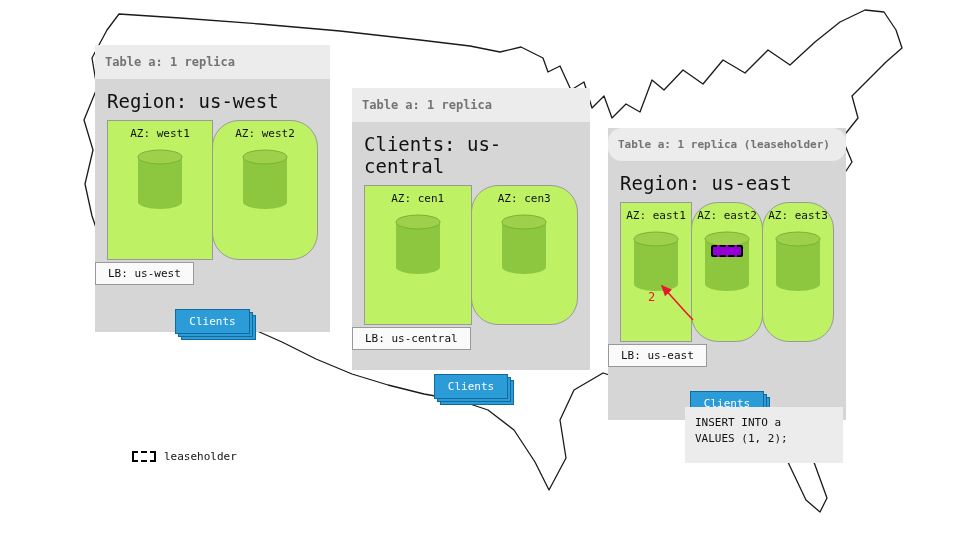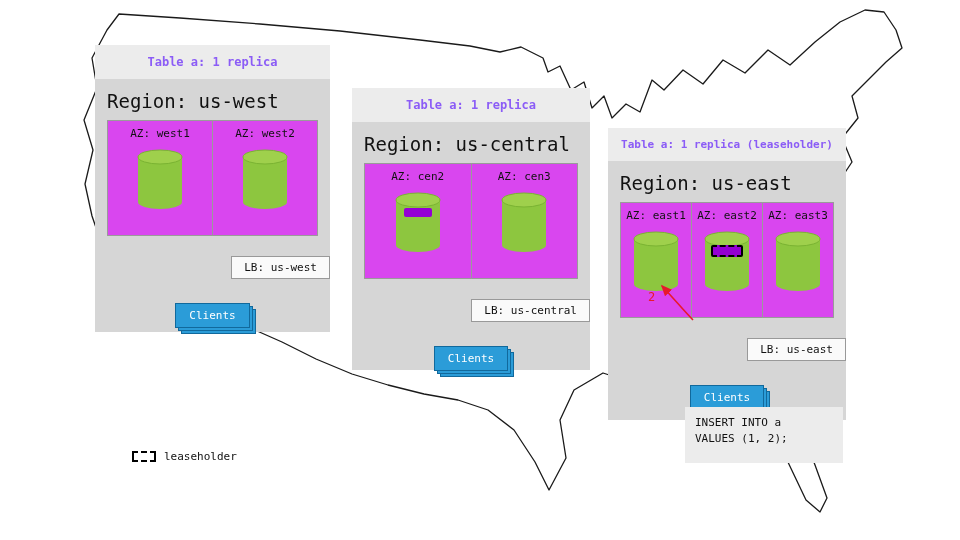--- a/index.html
+++ b/index.html
@@ -10,47 +10,47 @@
     color:#111;
   }
   .map-svg { position:absolute; left:0; top:0; z-index:0; }
 
   .panel { position:absolute; background:#d6d6d6; z-index:1; }
   .p-west    { left:95px;  top:45px;  width:235px; height:287px; }
   .p-central { left:352px; top:88px;  width:238px; height:282px; }
   .p-east    { left:608px; top:128px; width:238px; height:292px; }
 
   .panel-title {
-    background:#ececec; color:#8b5cf6; font-weight:bold;
-    font-size:12px; padding:10px 10px; white-space:nowrap;text-align:center;
-  }
-  .p-east .panel-title { font-size:11px; }
+    background:#ececec; color:#737373; font-weight:bold;
+    font-size:12px; padding:10px 10px; white-space:nowrap;
+  }
+  .p-east .panel-title { font-size:11px;border-radius:14px; }
 
   .region-label { font-size:19px; padding:11px 12px 8px 12px; }
 
   .az-row { display:flex; margin:0 12px; }
   .az-cell {
-    flex:1; border:1px solid #9a9a9a; background:#d946ef;
+    flex:1; border:1px solid #9a9a9a; background:#bef264;
     display:flex; flex-direction:column; align-items:center;
-    padding:6px 0 14px 0; height:116px; box-sizing:border-box;
-  }
-  .az-cell + .az-cell { margin-left:-1px; }
+    padding:6px 0 14px 0; height:140px; box-sizing:border-box;
+  }
+  .az-cell + .az-cell { margin-left:-1px;border-radius:27px; }
   .az-label { font-size:11px; margin-bottom:9px; white-space:nowrap; }
 
   .cyl-wrap { position:relative; width:46px; height:62px; }
   .replica-marker {
     position:absolute; left:9px; top:16px; width:28px; height:9px;
     background:#9400d3; border-radius:2px;
   }
   .replica-marker.leaseholder {
     left:7px; top:14px; width:32px; height:12px;
     border:2px dashed #000; box-sizing:border-box;
   }
 
-  .lb-row { display:flex; justify-content:flex-end; margin-top:20px; }
+  .lb-row { display:flex; justify-content:flex-start; margin-top:2px; }
   .lb-box {
     background:#fafafa; border:1px solid #999; font-size:11px;
     padding:4px 12px; white-space:nowrap;
   }
 
   .clients-row { display:flex; justify-content:center; margin-top:24px;align-items:flex-end; }
   .clients-button {
     position:relative; background:#2b9cd8; border:1px solid #11699c;
     color:#fff; font-size:11px; padding:5px 13px; white-space:nowrap;
   }
@@ -108,30 +108,29 @@
   <div class="lb-row">
     <div class="lb-box">LB: us-west</div>
   </div>
   <div class="clients-row">
     <div class="clients-button">Clients</div>
   </div>
 </div>
 
 <div class="panel p-central">
   <div class="panel-title">Table a: 1 replica</div>
-  <div class="region-label">Region: us-central</div>
+  <div class="region-label">Clients: us-central</div>
   <div class="az-row">
     <div class="az-cell">
-      <div class="az-label">AZ: cen2</div>
-      <div class="cyl-wrap">
-        <svg class="cyl" width="46" height="62" viewBox="0 0 46 62">
-          <path d="M1 8 L1 53 A22 7 0 0 0 45 53 L45 8 Z" fill="#8dc63f"></path>
-          <ellipse cx="23" cy="8" rx="22" ry="7" fill="#9fd04c" stroke="#7ab332" stroke-width="1"></ellipse>
-        </svg>
-        <div class="replica-marker"></div>
+      <div class="az-label">AZ: cen1</div>
+      <div class="cyl-wrap">
+        <svg class="cyl" width="46" height="62" viewBox="0 0 46 62">
+          <path d="M1 8 L1 53 A22 7 0 0 0 45 53 L45 8 Z" fill="#8dc63f"></path>
+          <ellipse cx="23" cy="8" rx="22" ry="7" fill="#9fd04c" stroke="#7ab332" stroke-width="1"></ellipse>
+        </svg>
       </div>
     </div>
     <div class="az-cell">
       <div class="az-label">AZ: cen3</div>
       <div class="cyl-wrap">
         <svg class="cyl" width="46" height="62" viewBox="0 0 46 62">
           <path d="M1 8 L1 53 A22 7 0 0 0 45 53 L45 8 Z" fill="#8dc63f"></path>
           <ellipse cx="23" cy="8" rx="22" ry="7" fill="#9fd04c" stroke="#7ab332" stroke-width="1"></ellipse>
         </svg>
       </div>

